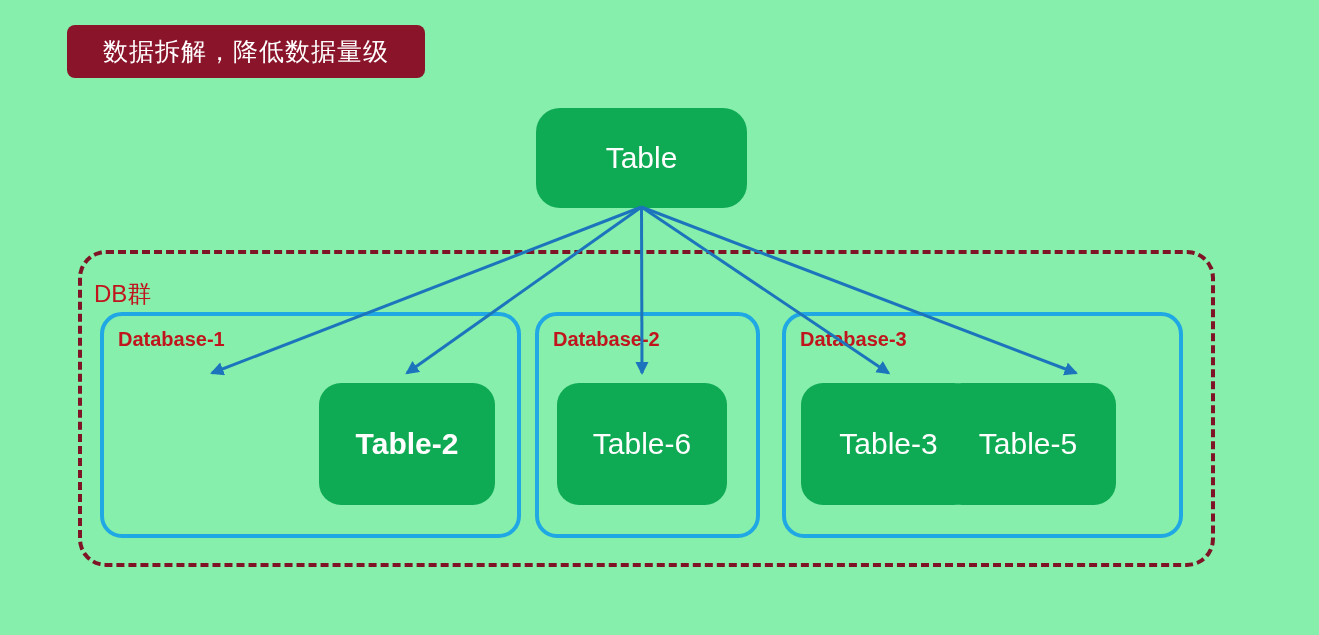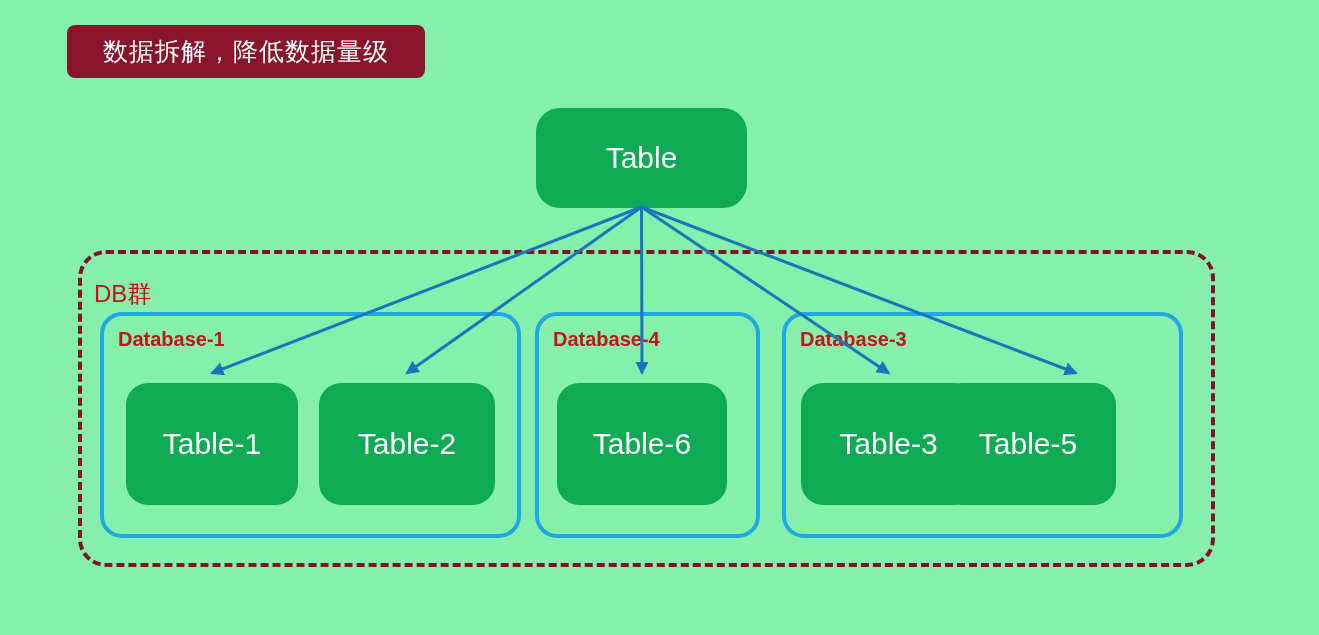--- a/index.html
+++ b/index.html
@@ -50,21 +50,21 @@
     width: 211px;
     height: 100px;
     border-radius: 24px;
   }
   .node-table {
     top: 383px;
     height: 122px;
     border-radius: 22px;
   }
   .node-t1 { left: 126px; width: 172px; }
-  .node-t2 { left: 319px; width: 176px; }
+  .node-t2 { left: 319px; width: 176px; font-weight: bold; }
   .node-t3 { left: 557px; width: 170px; }
   .node-t4 { left: 801px; width: 175px; }
   .node-t5 { left: 940px; width: 176px; }
 
   
   .cluster {
     position: absolute;
     left: 78px;
     top: 250px;
     width: 1137px;
@@ -133,27 +133,26 @@
   <div class="node node-root">Table</div>
 
   <div class="cluster">
     <span class="cluster-label">DB群</span>
   </div>
 
   <div class="database db-1">
     <span class="database-label">Database-1</span>
   </div>
   <div class="database db-2">
-    <span class="database-label">Database-4</span>
+    <span class="database-label">Database-2</span>
   </div>
   <div class="database db-3">
     <span class="database-label">Database-3</span>
   </div>
 
-  <div class="node node-table node-t1">Table-1</div>
   <div class="node node-table node-t2">Table-2</div>
   <div class="node node-table node-t3">Table-6</div>
   <div class="node node-table node-t4">Table-3</div>
   <div class="node node-table node-t5">Table-5</div>
 
   <svg class="edges-layer" id="edges-svg" width="1319" height="635" viewBox="0 0 1319 635" xmlns="http://www.w3.org/2000/svg">
     <defs>
       <marker id="arrowhead" markerWidth="5" markerHeight="5" refX="3.8" refY="2.25" orient="auto" markerUnits="strokeWidth">
         <path class="edge-head" d="M0,0 L4.5,2.25 L0,4.5 Z"></path>
       </marker>

